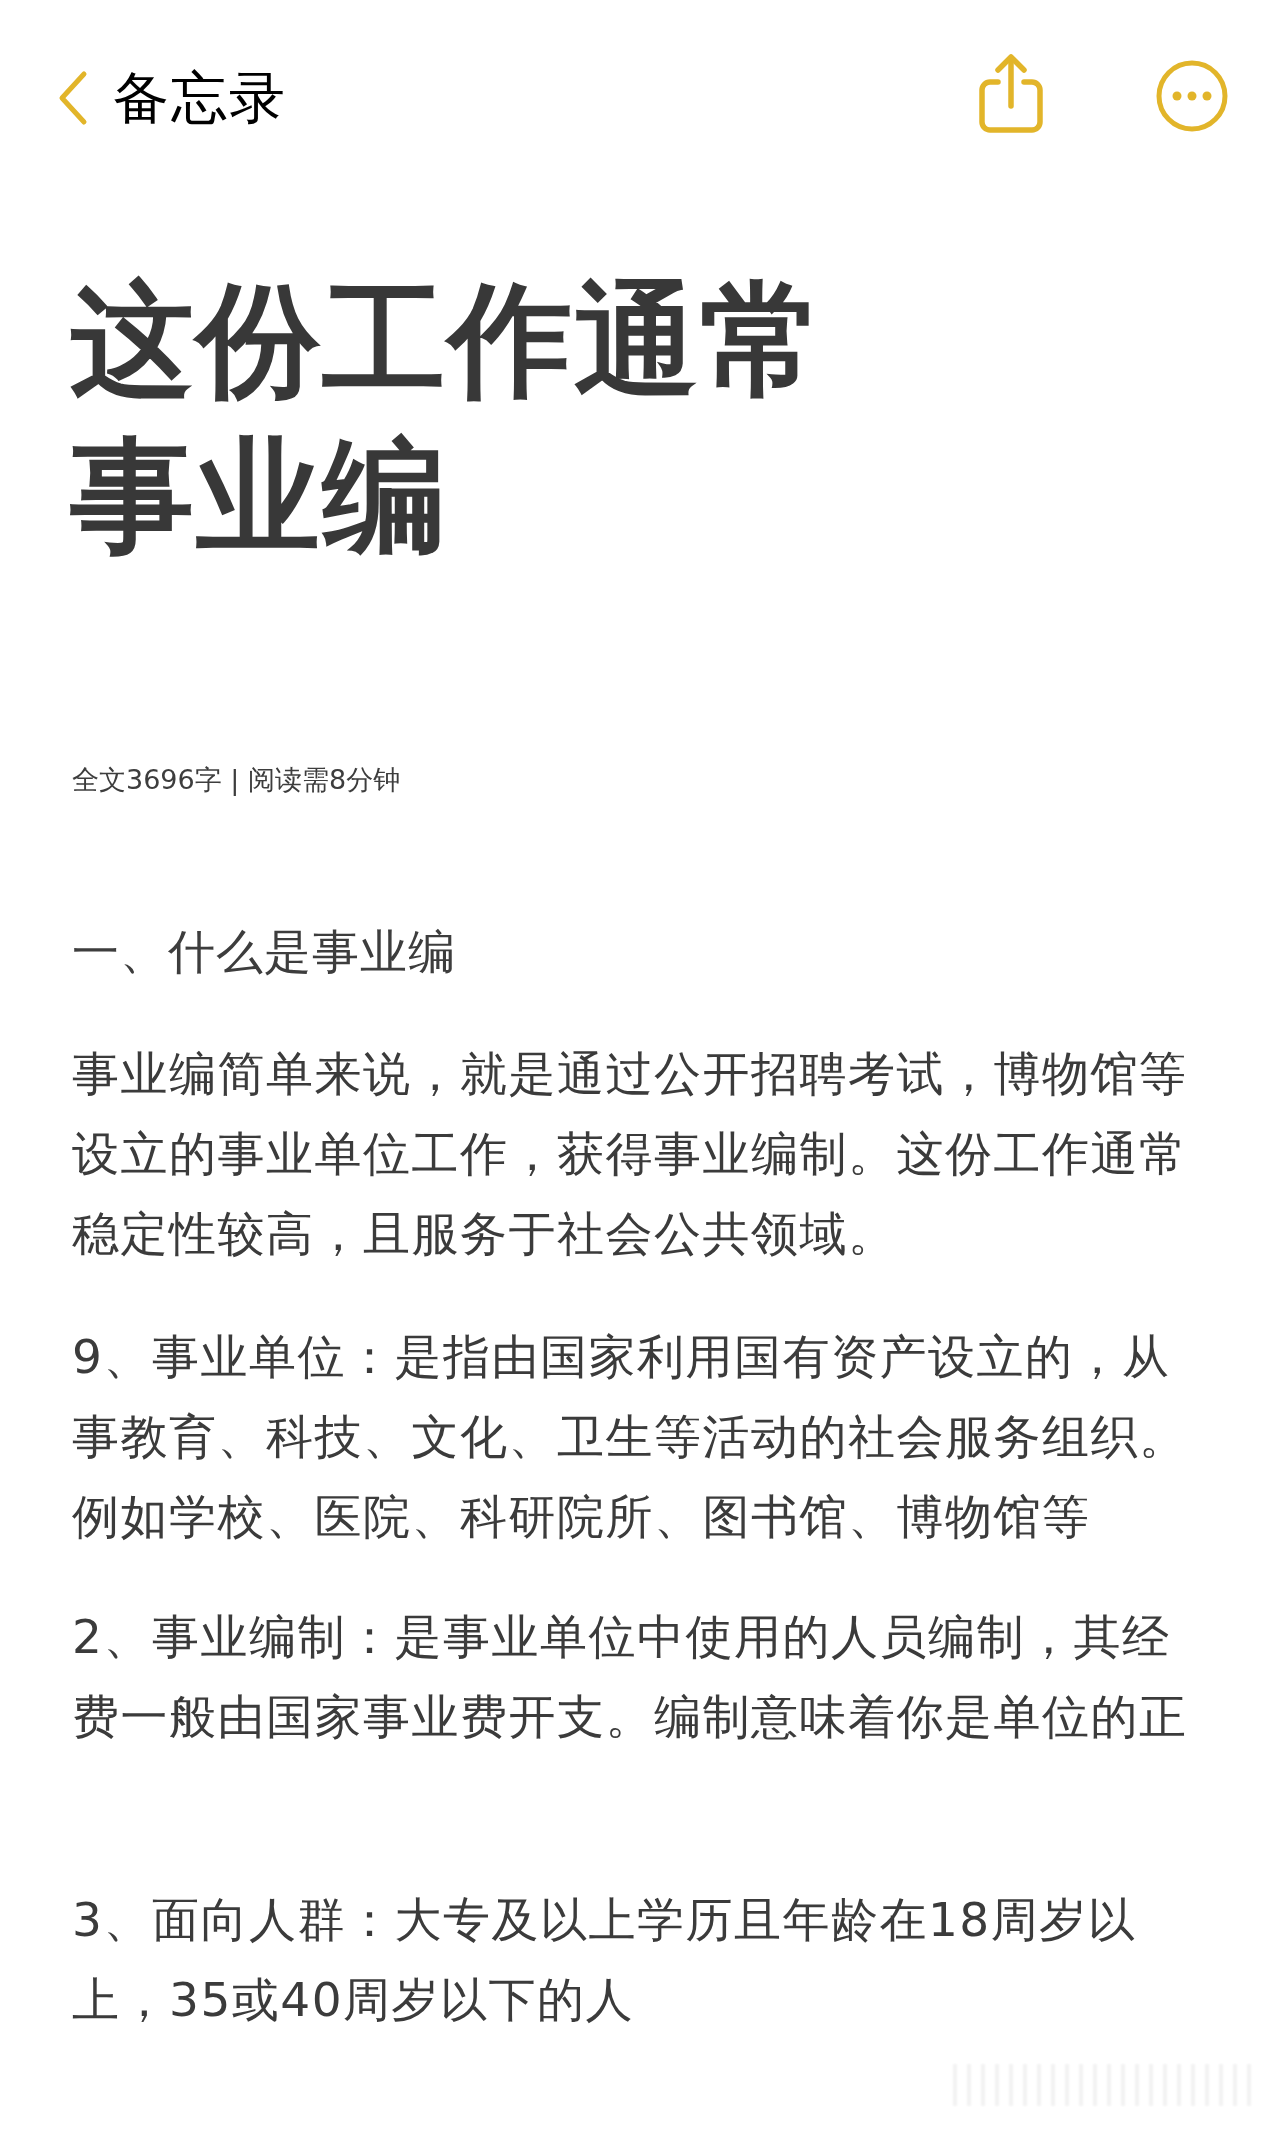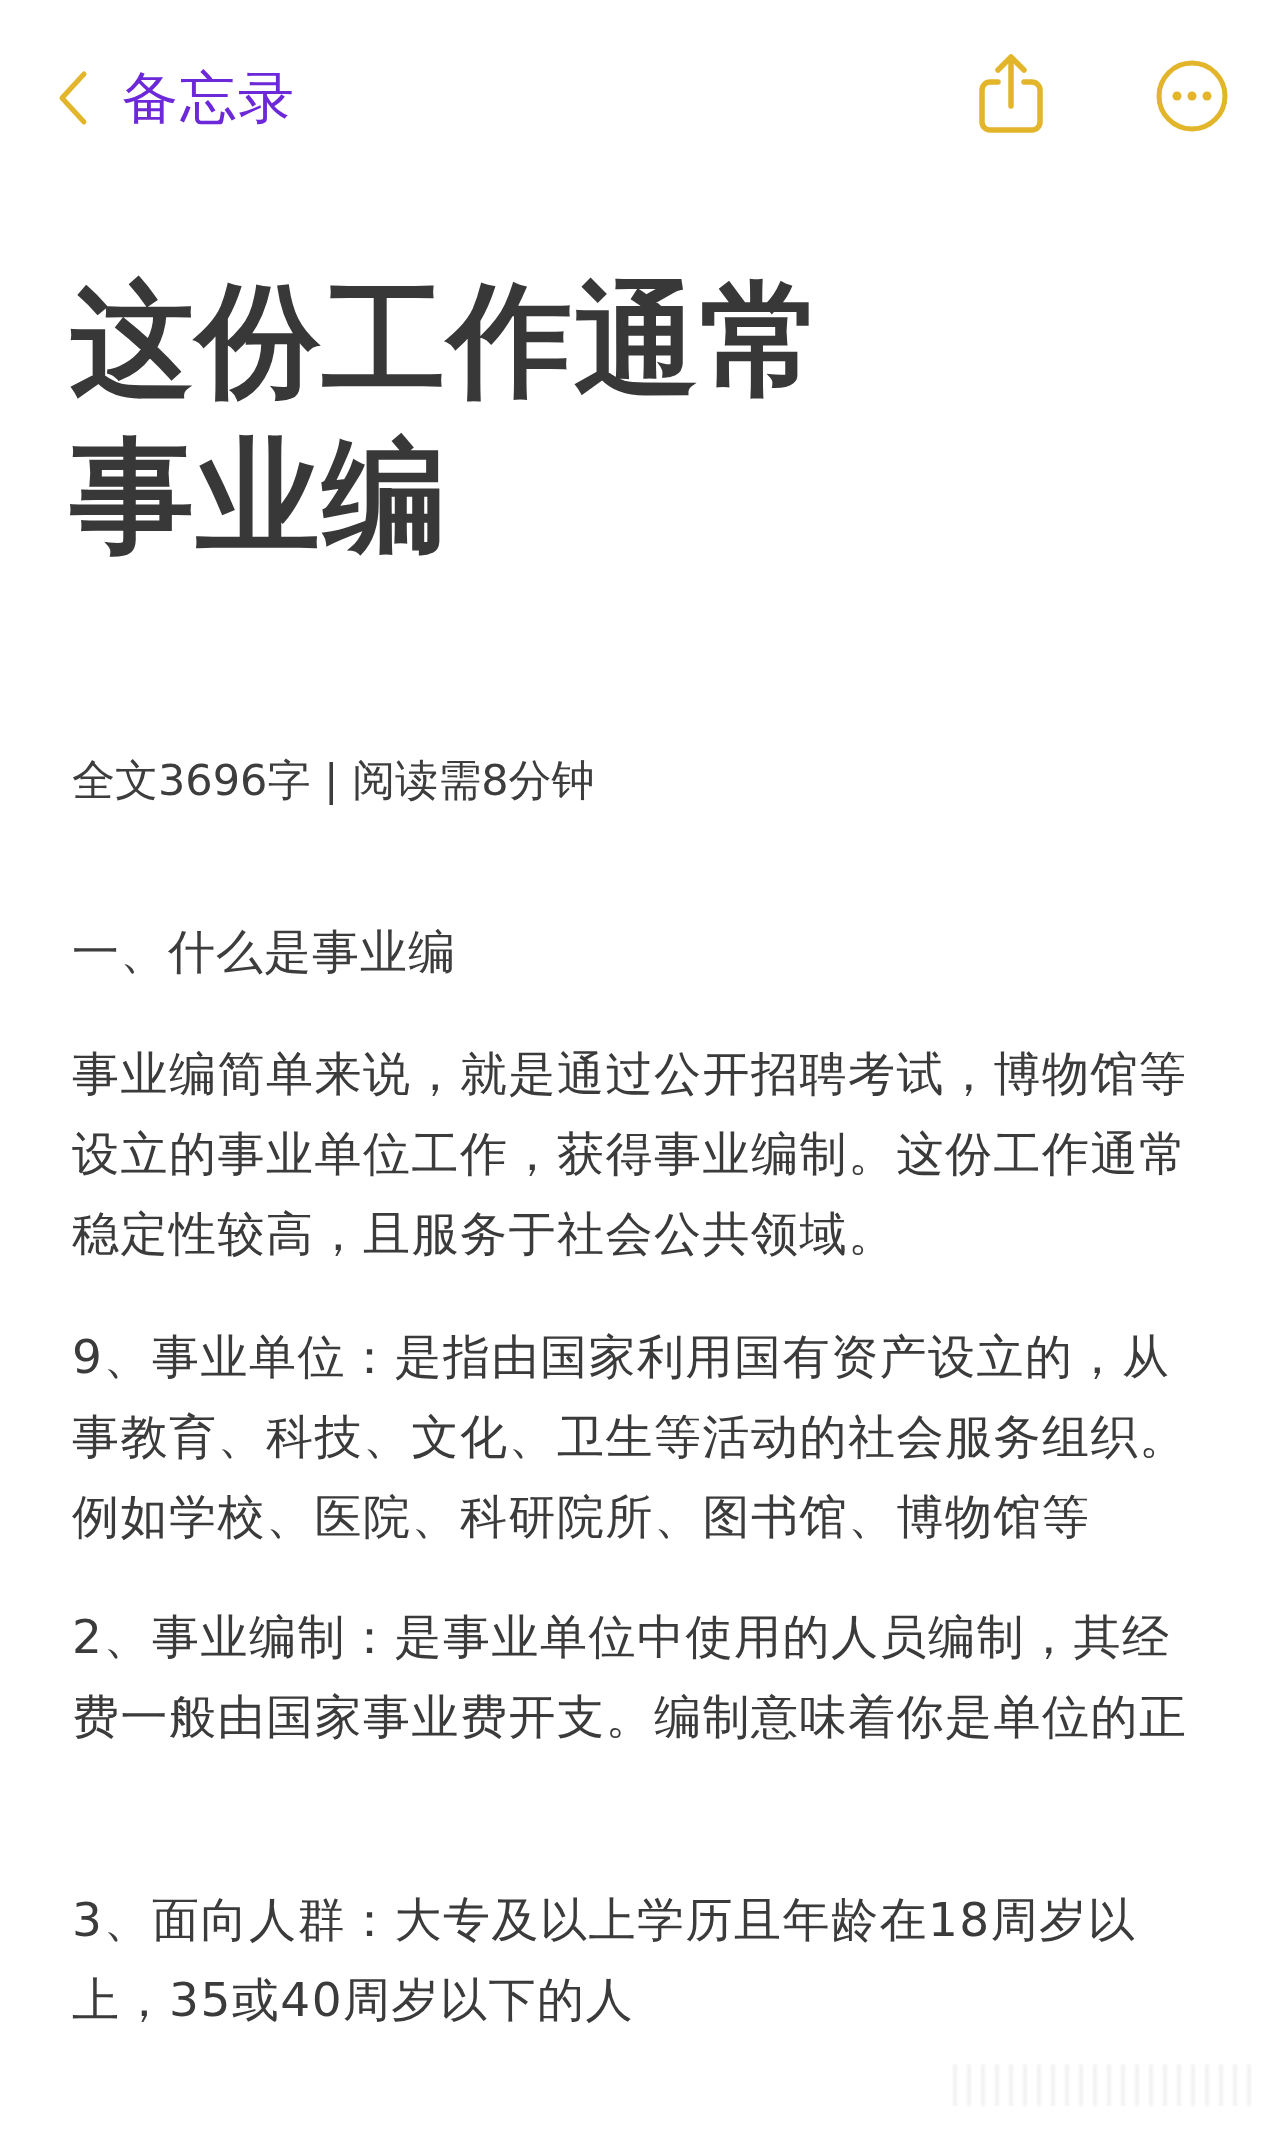--- a/index.html
+++ b/index.html
@@ -1,28 +1,28 @@
 <!DOCTYPE html>
 <html><head>
 <meta charset="utf-8">
 <style>
   html, body { margin:0; padding:0; background:#ffffff; }
   body { width:1280px; height:2133px; position:relative; overflow:hidden;
          font-family:"DejaVu Sans","Liberation Sans",sans-serif; color:#3b3b3b; }
   .nav { position:absolute; left:0; top:0; width:1280px; height:190px; }
   .back { position:absolute; left:52px; top:62px; height:72px; display:flex; align-items:center; cursor:pointer; }
   .back svg { width:40px; height:60px; }
-  .back-label { font-size:56px; color:#6d28d9; margin-left:30px; line-height:72px; letter-spacing:2px; }
+  .back-label { font-size:56px; color:#000000; margin-left:21px; line-height:72px; letter-spacing:2px; }
   .icon-btn { position:absolute; cursor:pointer; }
   .share { left:972px; top:50px; width:78px; height:86px; }
   .more { left:1154px; top:58px; width:76px; height:76px; }
   .title { position:absolute; left:70px; top:262px; font-size:124px; font-weight:bold;
            color:#383838; line-height:156px; letter-spacing:2px; }
   .title div { white-space:nowrap; }
-  .meta { position:absolute; left:72px; top:752px; font-size:43px; line-height:56px; color:#3d3d3d; white-space:nowrap; }
+  .meta { position:absolute; left:72px; top:752px; font-size:27px; line-height:56px; color:#3d3d3d; white-space:nowrap; }
   .heading { position:absolute; left:72px; top:912px; font-size:47px; line-height:80px; color:#3d3d3d; white-space:nowrap; letter-spacing:1px; }
   .para { position:absolute; left:72px; font-size:47px; line-height:80px; color:#3b3b3b; letter-spacing:1.5px; }
   .para div { white-space:nowrap; }
   .watermark { position:absolute; left:953px; top:2064px; width:298px; height:42px;
     background: repeating-linear-gradient(90deg, rgba(0,0,0,0.08) 0 4px, rgba(0,0,0,0) 4px 14px);
     filter: blur(1px); opacity:0.7; }
 </style>
 </head>
 <body>
 

